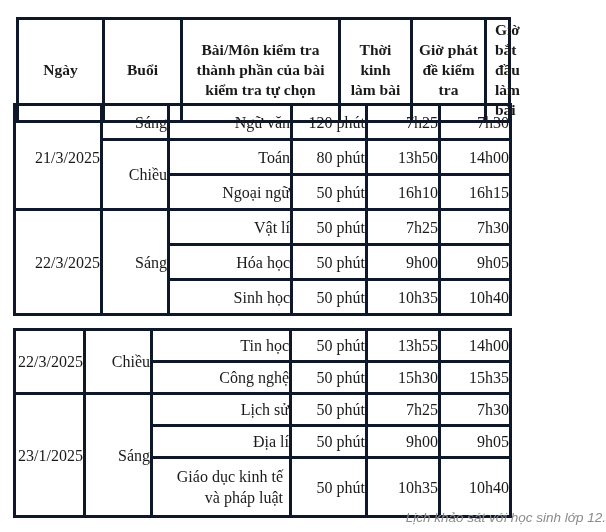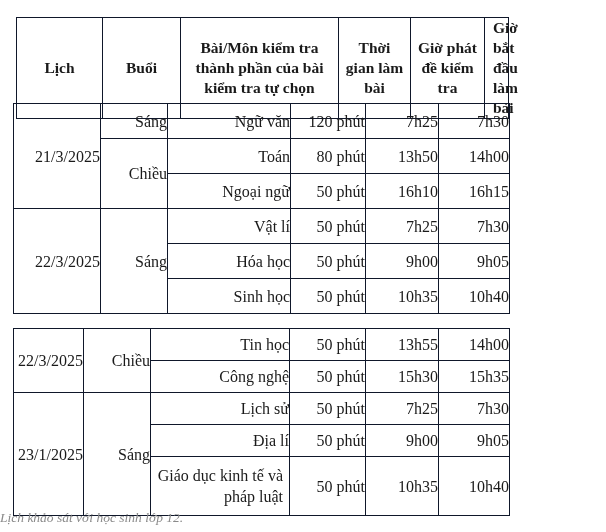--- a/index.html
+++ b/index.html
@@ -1,51 +1,51 @@
 <!DOCTYPE html>
 <html><head>
   <meta charset="utf-8">
   <style>
     html, body { margin: 0; padding: 0; background: #ffffff; }
     body { width: 606px; height: 532px; position: relative; overflow: hidden;
            font-family: "Liberation Serif", "DejaVu Serif", serif; color: #1a1a1a; }
     table { border-collapse: collapse; position: absolute; table-layout: fixed; }
-    td, th { border: 1px solid #0f172a; text-align: center; vertical-align: middle; padding: 0; }
+    td, th { border: 3px solid #0f172a; text-align: center; vertical-align: middle; padding: 0; }
     .hdr th { font-weight: bold; font-size: 15.5px; line-height: 20px; }
     .blk td { font-size: 16px; line-height: 19px; text-align: right; }
     #header-table { left: 16px; top: 17px; width: 492px; }
     #header-table tr { height: 72px; }
     #header-table { border-bottom: none; }
     #block1 { left: 13px; top: 103px; width: 496px; }
     #block1 tr { height: 35px; }
     #block2 { left: 13px; top: 328px; width: 496px; }
     #block2 tr.r { height: 32px; }
     #block2 tr.tall { height: 59px; }
-    .caption { position: absolute; left: 0; width: 606px; top: 510px; text-align: left;
-               font-family: Liberation Serif, serif; font-style: italic;
+    .caption { position: absolute; left: 0; width: 606px; top: 510px; text-align: right;
+               font-family: Liberation Sans, sans-serif; font-style: italic;
                font-size: 13.5px; color: #8a8a8a; }
   </style>
 </head>
 <body>
 
 <table id="header-table" class="hdr">
   <colgroup>
     <col style="width:86px">
       <col style="width:78px">
       <col style="width:158px">
     <col style="width:72px">
       <col style="width:74px">
       <col style="width:24px">
   </colgroup>
   <tbody>
       <tr>
-    <th>Lịch</th>
+    <th>Ngày</th>
     <th>Buổi</th>
     <th style="padding:0 8px">Bài/Môn kiểm tra thành phần của bài kiểm tra tự chọn</th>
-    <th style="padding:0 6px">Thời gian làm bài</th>
+    <th style="padding:0 6px">Thời kinh làm bài</th>
     <th style="padding:0 6px">Giờ phát đề kiểm tra</th>
     <th style="padding:0 8px">Giờ bắt đầu làm bài</th>
   </tr>
 </tbody>
   </table>
 
 <table id="block1" class="blk">
   <colgroup>
     <col style="width:87px">
       <col style="width:67px">

